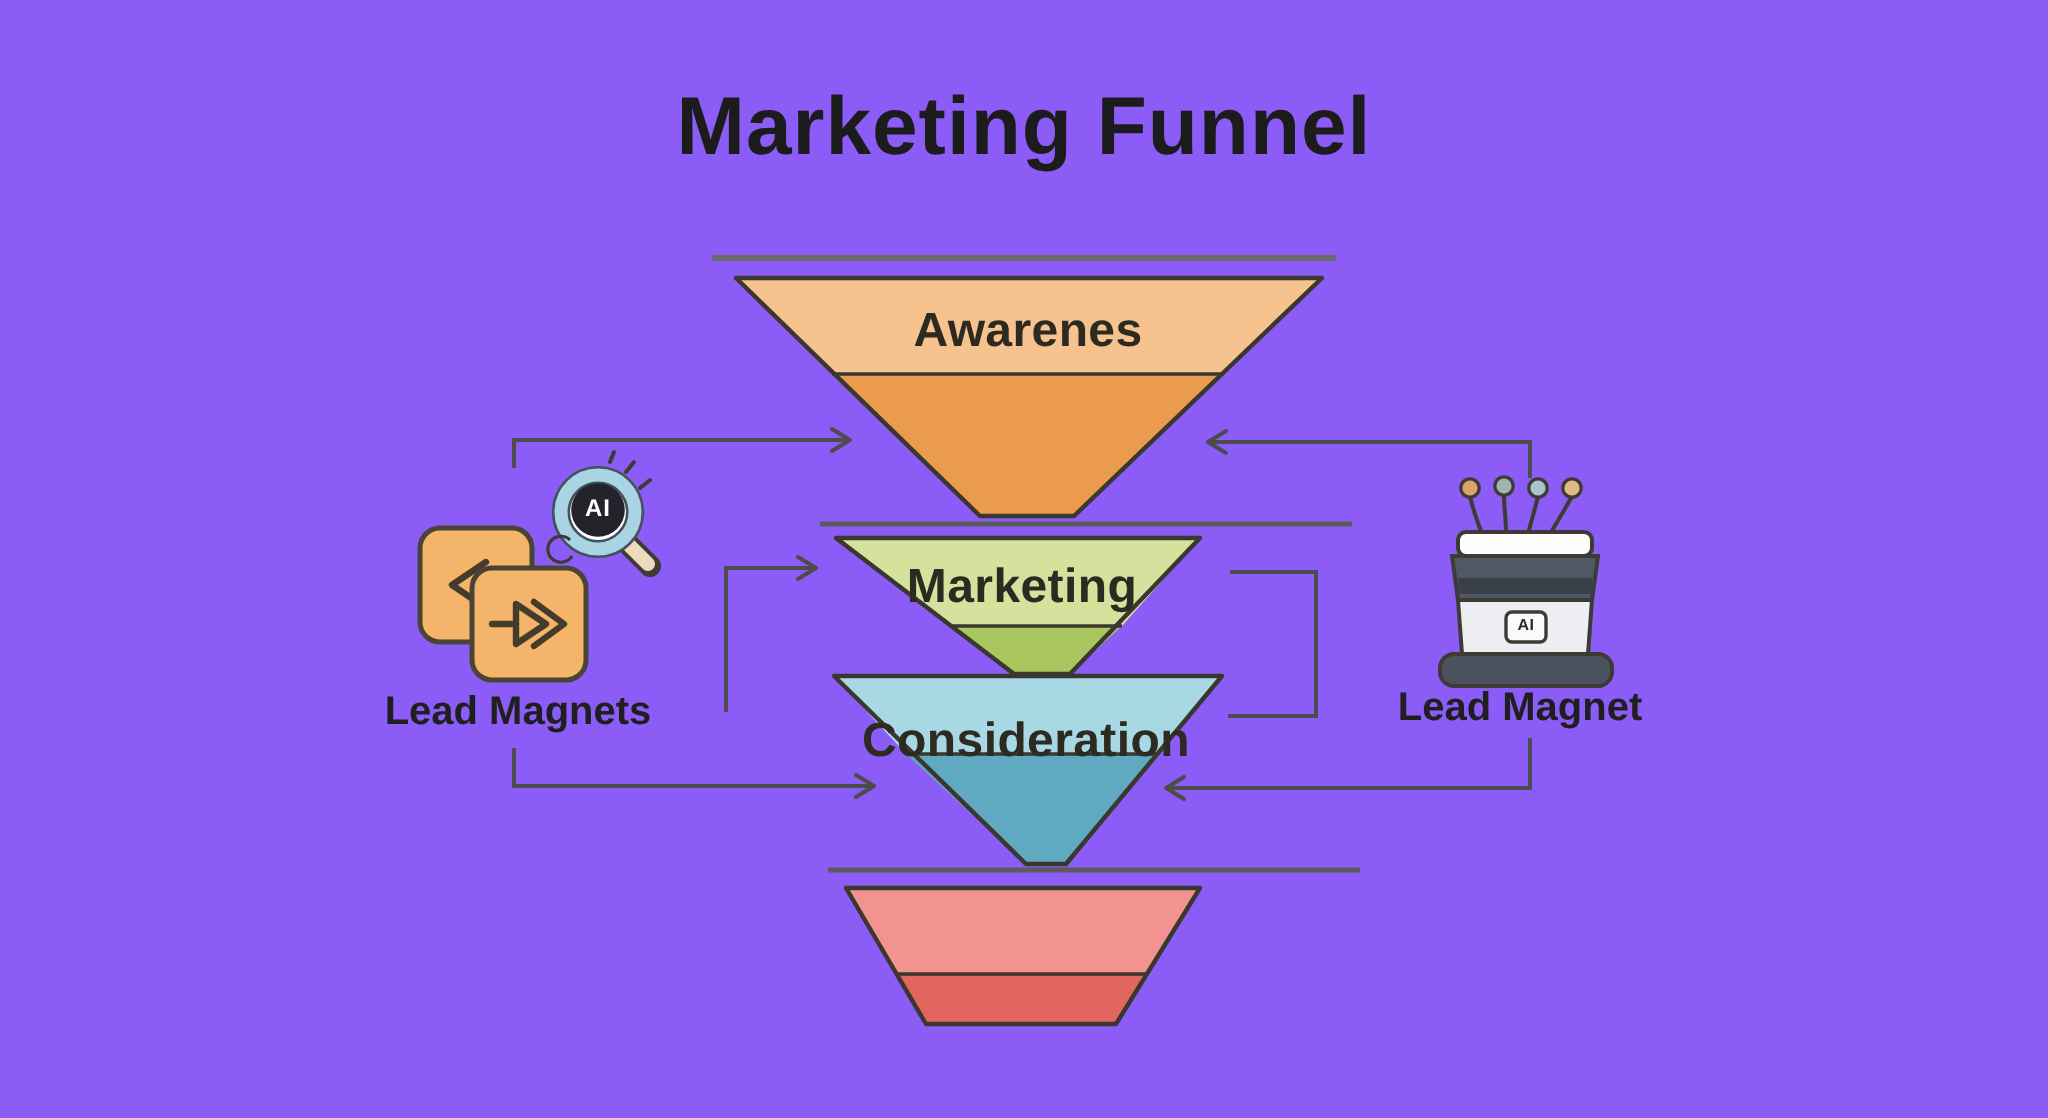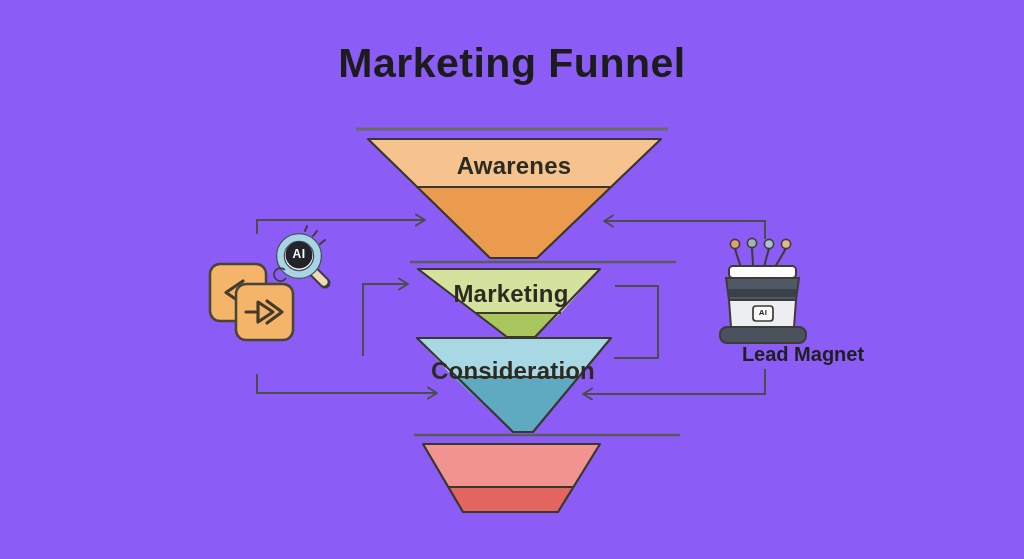--- a/index.html
+++ b/index.html
@@ -23,21 +23,21 @@
     letter-spacing:0.2px;
   }
   #label-awareness{left:514px;top:152px;}
   #label-interest{left:511px;top:280px;}
   #label-consideration{left:513px;top:357px;}
   #label-conversion{left:512px;top:453px;}
   .side-label{
     font-size:20px;font-weight:bold;color:#1f1f1f;
   }
   #label-left-group{left:259px;top:345px;}
-  #label-right-group{left:803px;top:343px;}
+  #label-right-group{left:760px;top:343px;}
   #ai-badge-magnifier{
     left:299px;top:247px;
     font-size:12px;font-weight:bold;color:#ffffff;
     letter-spacing:0.5px;
   }
   #ai-badge-device{
     left:763px;top:308px;
     font-size:8px;font-weight:bold;color:#2a2a2a;
     letter-spacing:0.3px;
   }
@@ -146,17 +146,18 @@
       <rect x="720" y="327" width="86" height="16" rx="7" fill="#4A525E" stroke="#3E3B36" stroke-width="2"></rect>
     </g>
   </svg>
 
   <div id="page-title" class="abs centered">Marketing Funnel</div>
 
   <div id="label-awareness" class="abs centered stage-label">Awarenes</div>
   <div id="label-interest" class="abs centered stage-label">Marketing</div>
   <div id="label-consideration" class="abs centered stage-label">Consideration</div>
 
+  <div id="label-left-group" class="abs centered side-label">Lead Magnets</div>
   <div id="label-right-group" class="abs centered side-label">Lead Magnet</div>
 
   <div id="ai-badge-magnifier" class="abs centered">AI</div>
   <div id="ai-badge-device" class="abs centered">AI</div>
 </div>
 
 </body></html>

